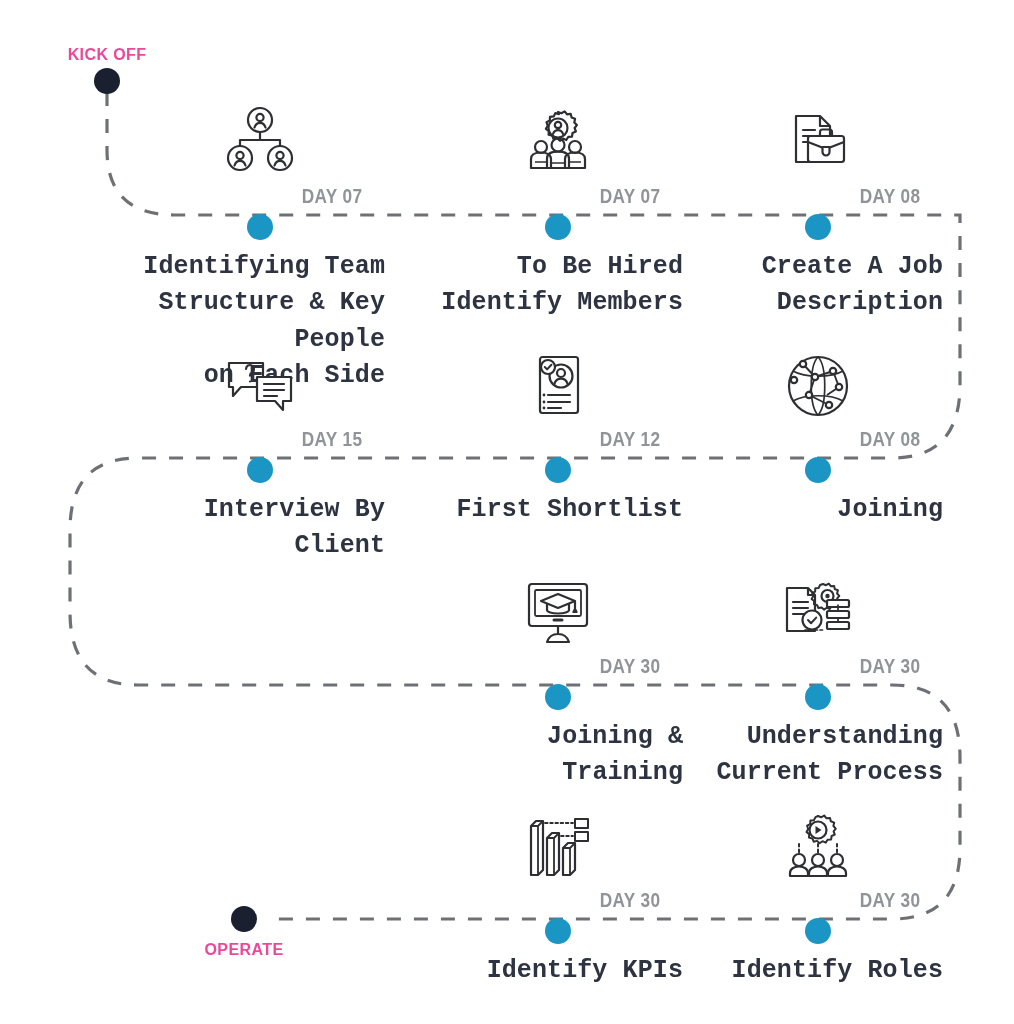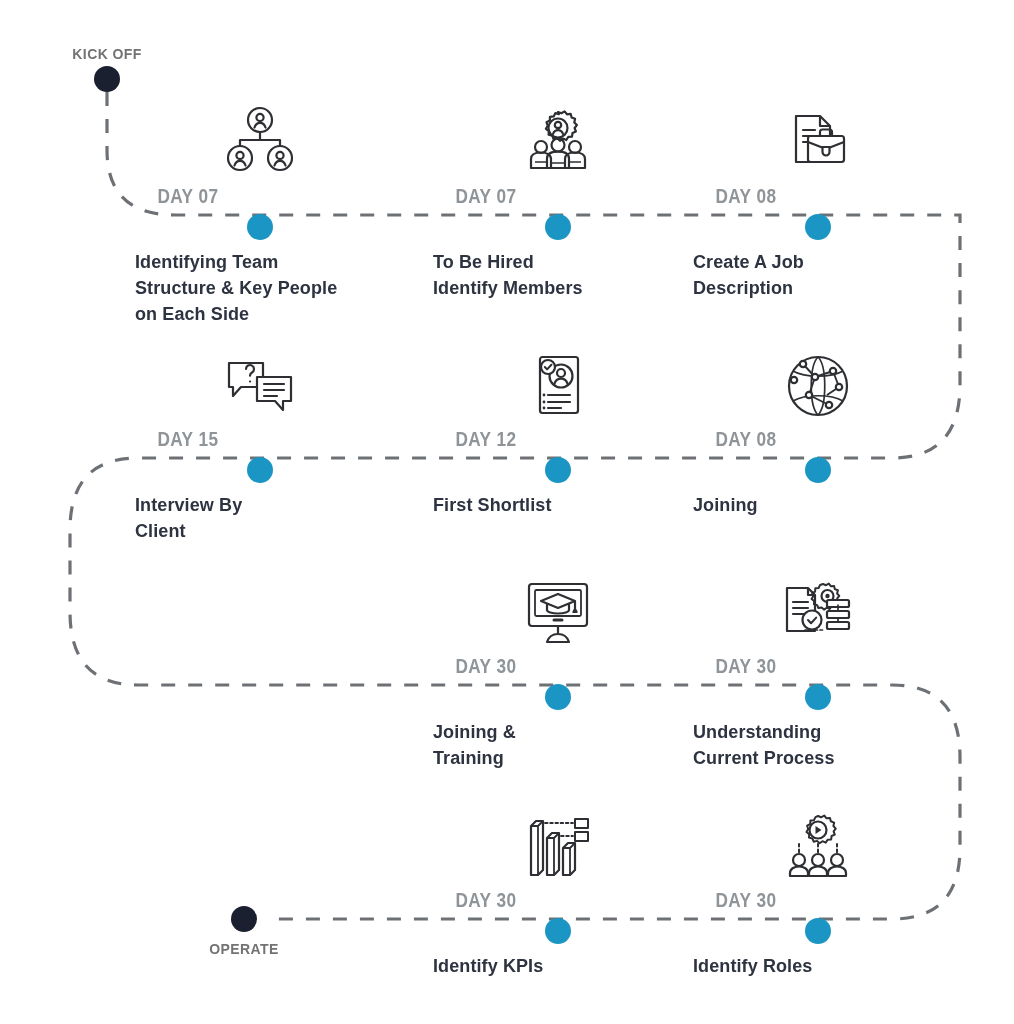--- a/index.html
+++ b/index.html
@@ -27,37 +27,37 @@
     text-align: center;
     transform: translateX(-50%);
   }
   .terminal-dot {
     width: 26px; height: 26px;
     border-radius: 50%;
     background: #1b2030;
     margin: 0 auto;
   }
   .terminal-label {
-    font-size: 14px;
+    font-size: 16px;
     font-weight: bold;
     letter-spacing: 0.4px;
-    color: #737373;
+    color: #ec4899;
     white-space: nowrap;
   }
   #kickoff { left: 107px; top: 46px; }
   #kickoff .terminal-label { margin-bottom: 4px; }
   #operate { left: 244px; top: 906px; }
   #operate .terminal-label { margin-top: 9px; }
 
   
   .node {
     position: absolute;
     width: 250px;
     transform: translateX(-50%);
-    text-align: left;
+    text-align: right;
   }
   .node-icon {
     height: 80px;
     display: flex;
     align-items: flex-end;
     justify-content: center;
   }
   .node-icon svg { display: block; }
   .node-day {
     font-family: "Liberation Sans Narrow", "Liberation Sans", sans-serif;
@@ -69,26 +69,27 @@
     transform: scaleX(0.82);
     transform-origin: center;
   }
   .node-dot {
     width: 26px; height: 26px;
     border-radius: 50%;
     background: #1b96c4;
     margin: 6px auto 0 auto;
   }
   .node-label {
-    font-size: 18px;
+    font-size: 25px;
     font-weight: bold;
     line-height: 1.45;
     color: #2d3340;
     margin-top: 9px;
     letter-spacing: 0.1px;
+    font-family: Liberation Mono, monospace;
   }
   .node-label span { display: block; }
 </style>
 </head>
 <body>
 
 <div id="roadmap">
 
   <svg id="path-layer" viewBox="0 0 1014 1024" xmlns="http://www.w3.org/2000/svg">
     <path d="M 107,92

